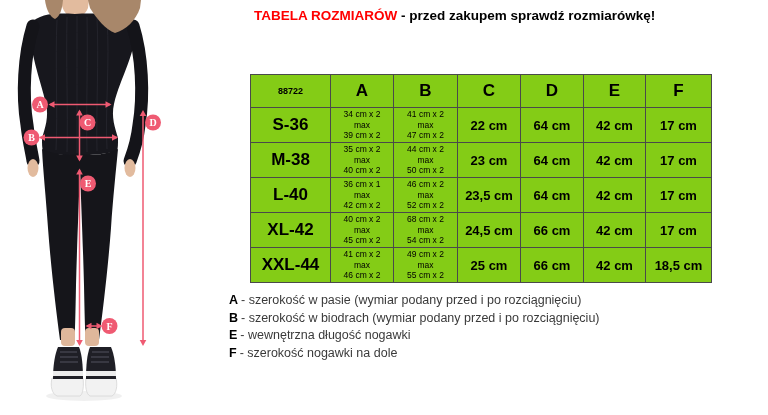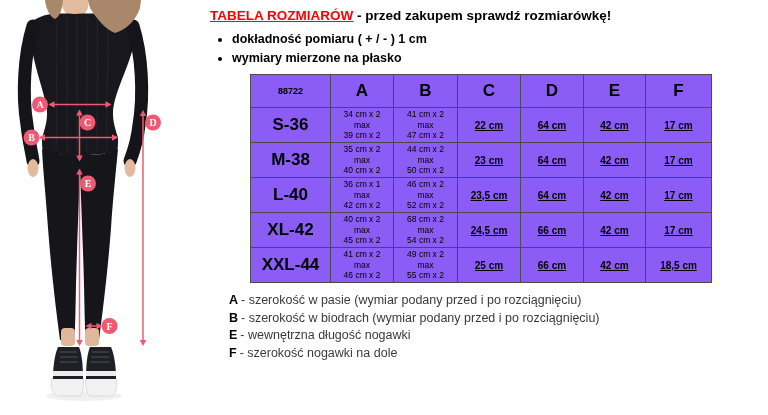--- a/index.html
+++ b/index.html
@@ -6,39 +6,39 @@
   body{
     width:768px;height:415px;position:relative;background:#ffffff;
     font-family:"Liberation Sans","DejaVu Sans",sans-serif;
     -webkit-font-smoothing:antialiased;overflow:hidden;
   }
   
   .photo-area{position:absolute;left:0;top:0;width:210px;height:415px;background:#ffffff;}
   
   .header-block{position:absolute;left:210px;top:7px;width:552px;}
   .title-line{font-size:13.5px;font-weight:bold;color:#000;line-height:17px;}
-  .title-red{color:#ff0000;text-decoration:underline;}
+  .title-red{color:#ff0000;margin-left:44px;}
   .notes-list{margin:6px 0 0 22px;padding:0;list-style:disc;}
   .notes-list li{font-size:12.5px;font-weight:bold;color:#000;line-height:19px;}
   
   table.size-table{
     position:absolute;left:250px;top:74px;border-collapse:collapse;table-layout:fixed;
-    background:#8b5cf6;
+    background:#84cc16;
   }
   table.size-table td{
     border:1px solid #4a4a4a;text-align:center;vertical-align:middle;padding:0;
     color:#000;
   }
   tr.header-row{height:33px;}
   tr.data-row{height:35px;}
   td.code-cell{font-size:9px;font-weight:bold;}
   td.col-letter{font-size:17px;font-weight:bold;color:#ff0000;}
   td.size-cell{font-size:17px;font-weight:bold;color:#0000ff;}
   td.mcell div{font-size:8.5px;font-weight:normal;line-height:10.5px;}
-  td.vcell{font-size:10px;font-weight:bold;text-decoration:underline;}
+  td.vcell{font-size:13px;font-weight:bold;}
   
   .legend{position:absolute;left:229px;top:292px;width:552px;}
   .legend-item{font-size:12.5px;line-height:17.5px;color:#3a3a3a;}
   .legend-item b{color:#000;margin-right:3px;}
   
   .marker-letter{
     font-family:"Liberation Serif","DejaVu Serif",serif;
     font-weight:bold;font-size:10px;fill:#ffffff;text-anchor:middle;
   }
 </style>
@@ -146,24 +146,20 @@
         <text class="marker-letter" x="109.5" y="329.5">F</text>
       </g>
     </g>
   </svg>
 </div>
 
 <div class="header-block">
   <div class="title-line">
     <span class="title-red">TABELA ROZMIARÓW</span><span> - przed zakupem sprawdź rozmiarówkę!</span>
   </div>
-  <ul class="notes-list">
-    <li>dokładność pomiaru ( + / - ) 1 cm</li>
-    <li>wymiary mierzone na płasko</li>
-  </ul>
 </div>
 
 <table class="size-table">
   <colgroup>
     <col style="width:80px">
       <col style="width:63px">
       <col style="width:64px">
     <col style="width:63px">
       <col style="width:63px">
       <col style="width:62px">

